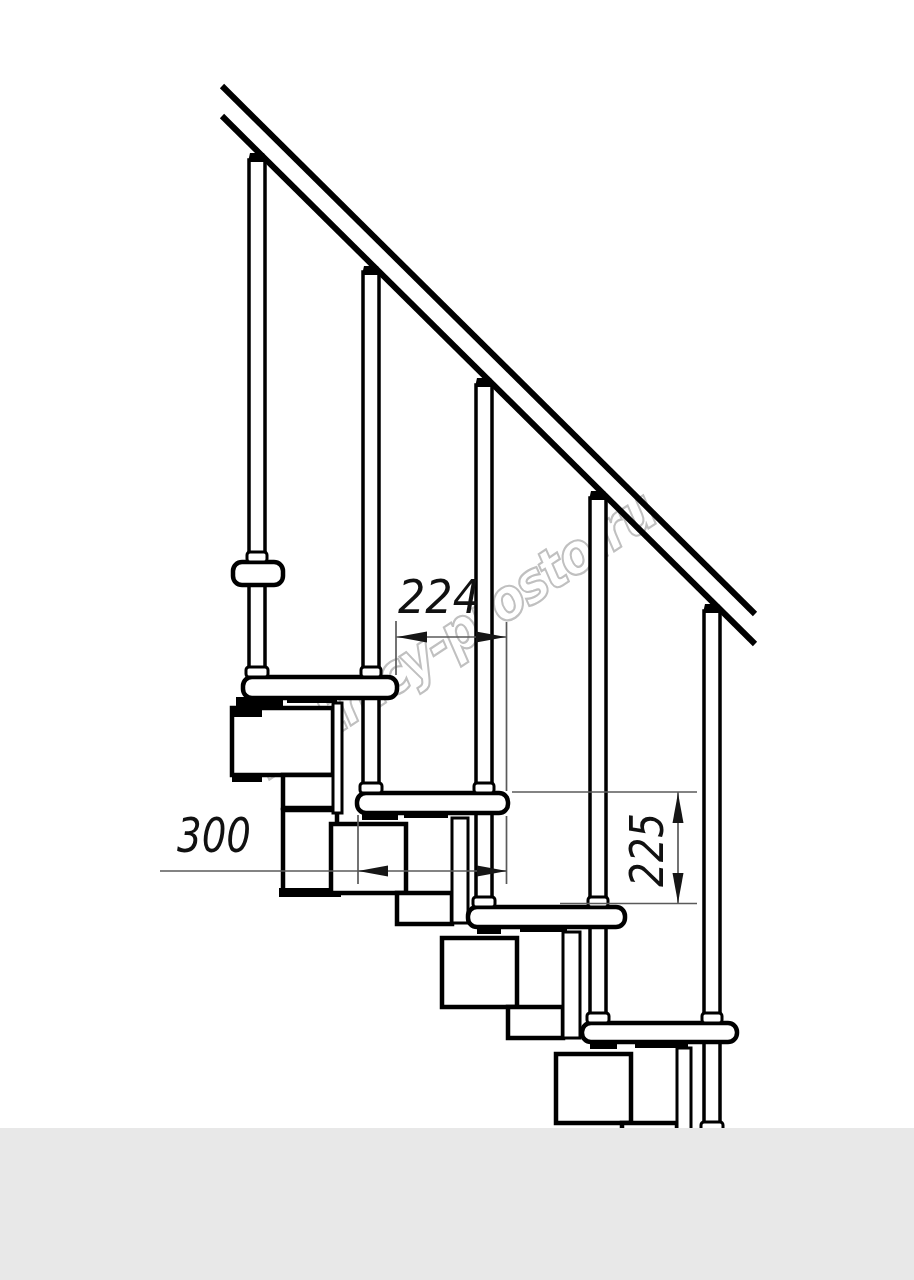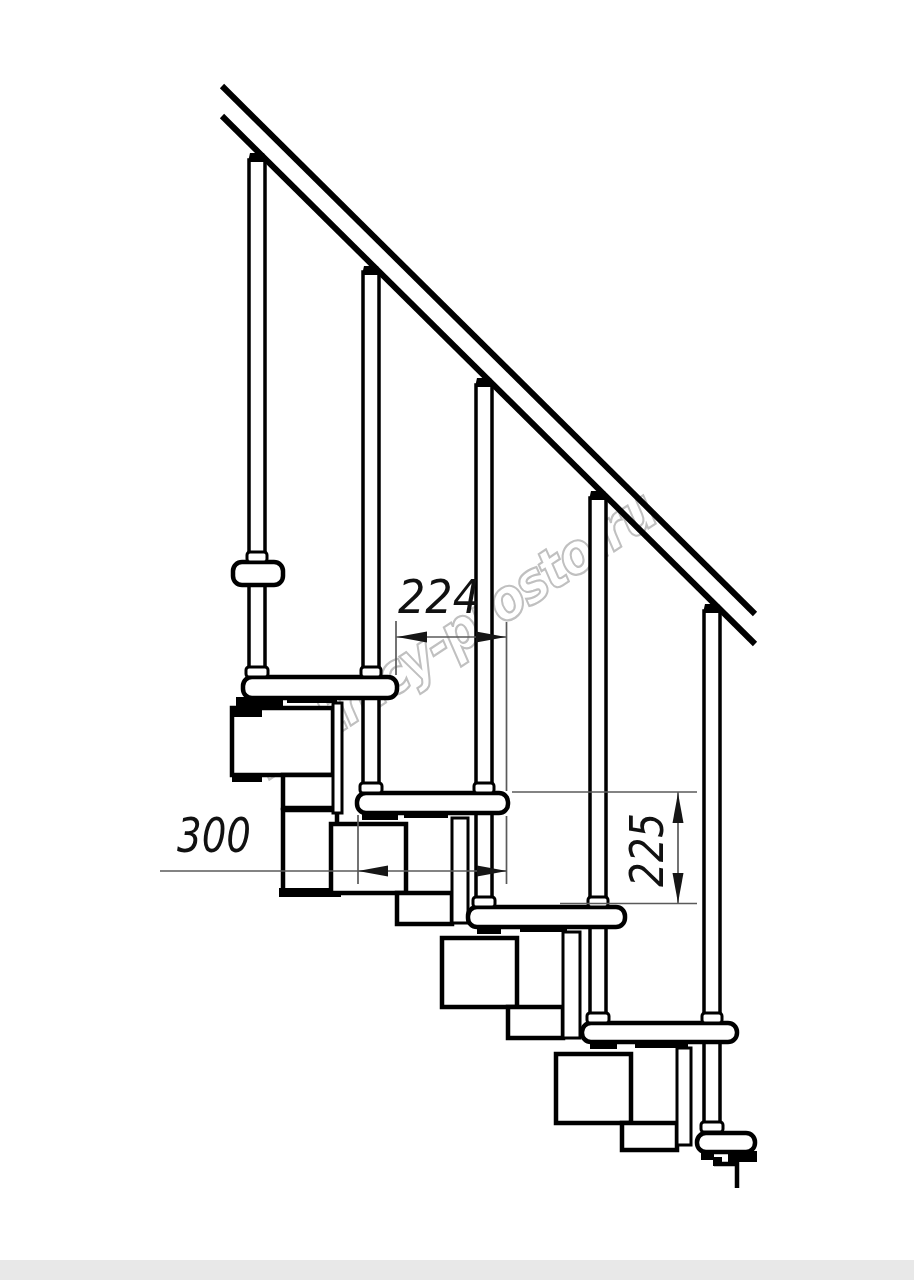--- a/index.html
+++ b/index.html
@@ -1,18 +1,18 @@
 <!DOCTYPE html>
 <html><head>
 <meta charset="utf-8">
 <style>
   html,body{margin:0;padding:0;background:#e8e8e8;}
   .canvas{
     position:relative;
-    width:914px;height:1260px;
+    width:914px;height:1128px;
     margin:0 auto;
     background:#ffffff;
     overflow:hidden;
     font-family:"DejaVu Sans","Liberation Sans",sans-serif;
   }
   svg{display:block;width:914px;height:1280px;}
   .ink{stroke:#000;fill:none;}
   .boxw{stroke:#000;fill:#fff;}
   .blk{fill:#000;stroke:none;}
   .dimline{stroke:#5a5a5a;stroke-width:1.7;fill:none;}

